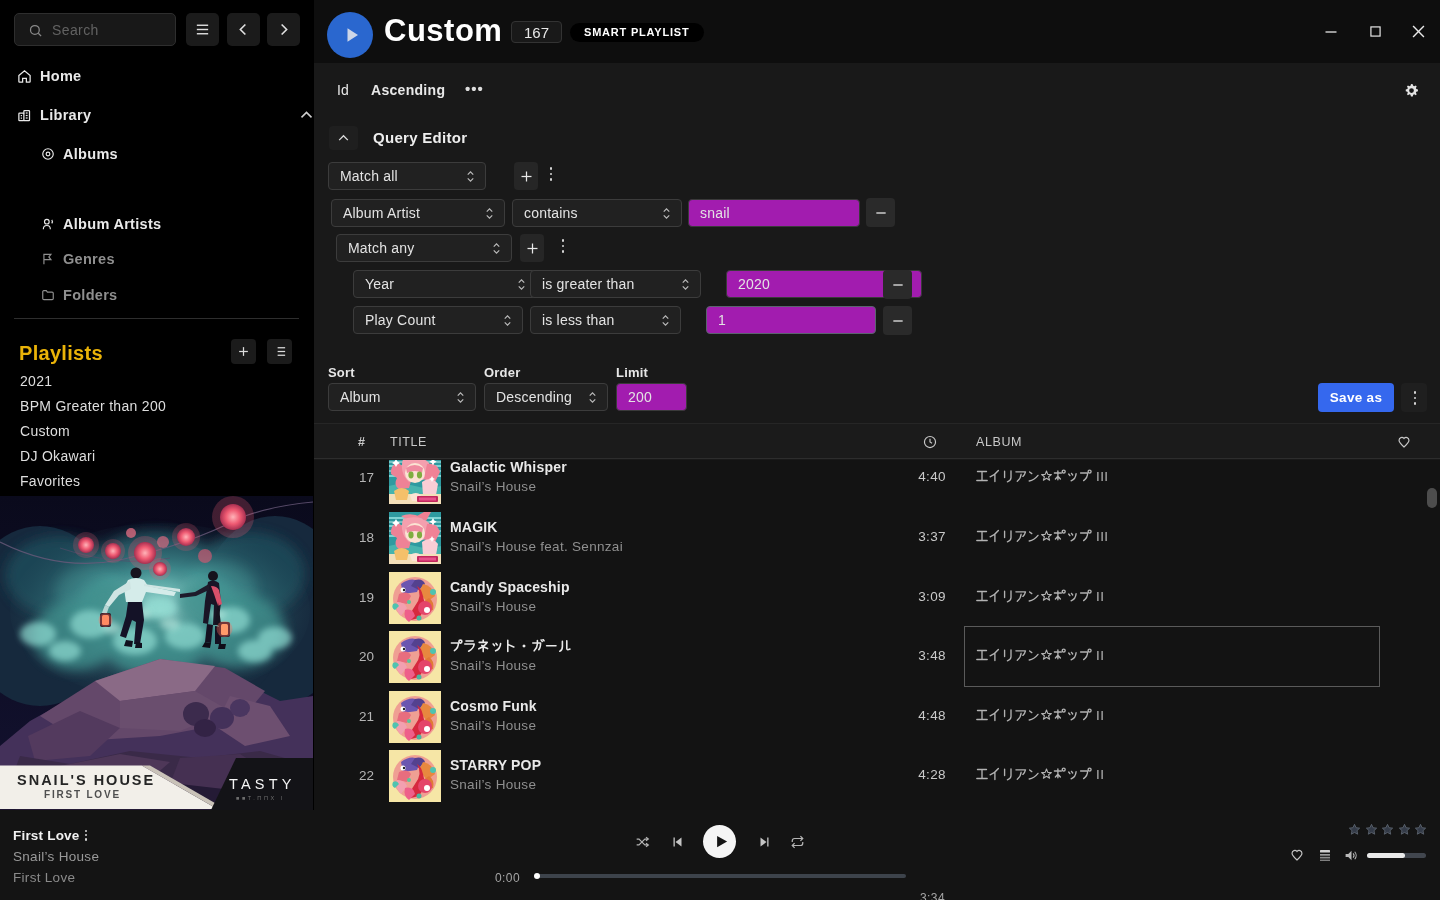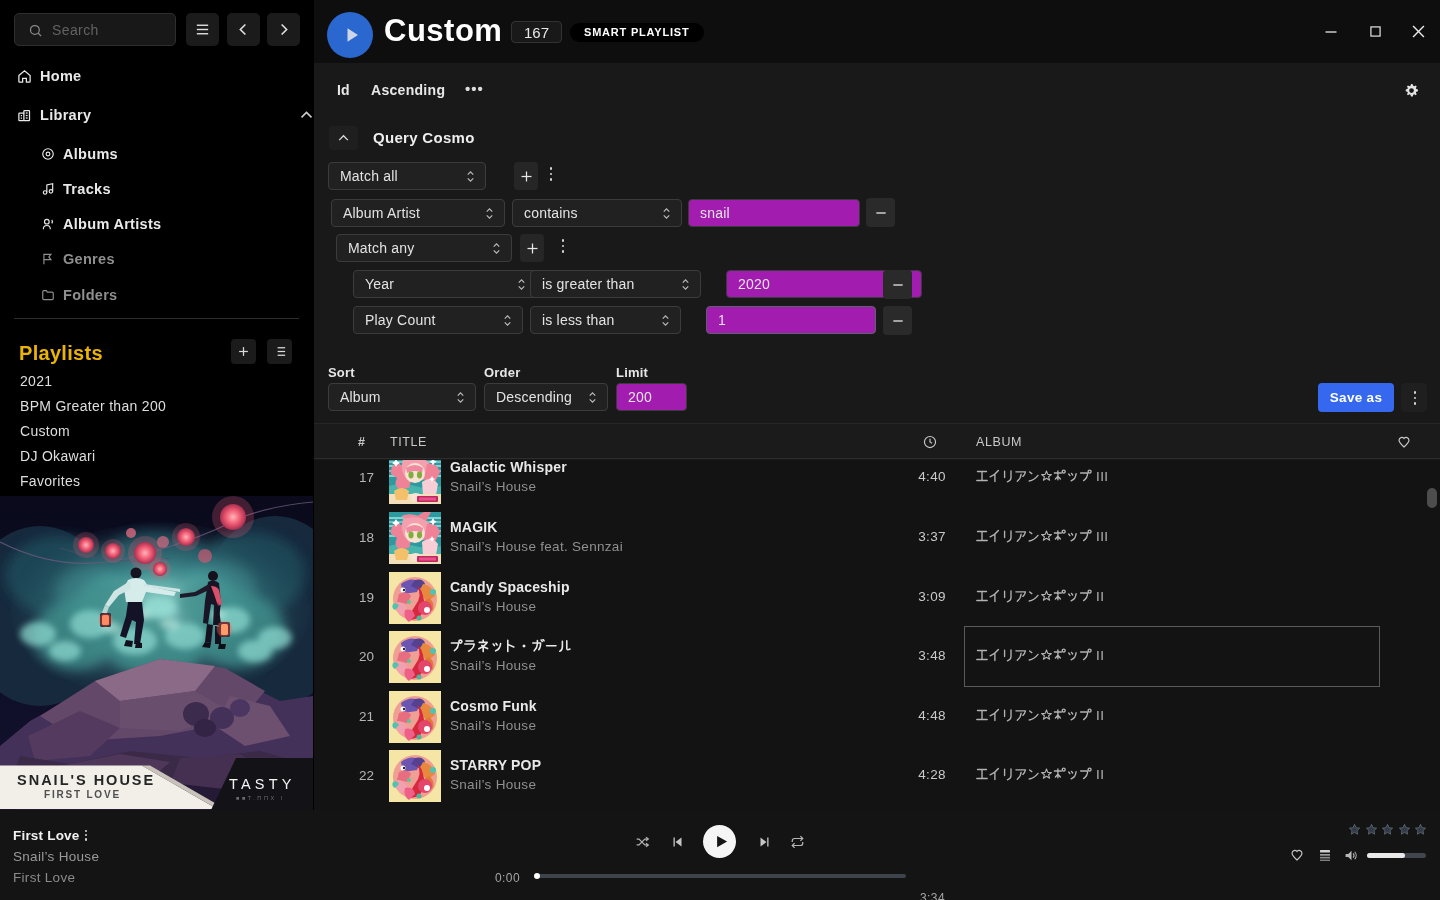--- a/index.html
+++ b/index.html
@@ -26,21 +26,21 @@
 
 
 #main { position:absolute; left:314px; top:0; width:1126px; height:810px; background:#191919; }
 #topstrip { position:absolute; left:0; top:0; width:1126px; height:63px; background:#0e0e0e; }
 #playbtn { position:absolute; left:13px; top:12px; width:46px; height:46px; border-radius:50%; background:#2a67cf; display:flex; align-items:center; justify-content:center; }
 #title { position:absolute; left:70px; top:13px; font-size:31px; font-weight:bold; color:#fff; letter-spacing:.5px; }
 #count { position:absolute; left:197px; top:21px; height:22px; padding:0 12px; background:#191919; border:1px solid #333; border-radius:4px; font-size:15px; color:#e8e8e8; line-height:21px; }
 #smart { position:absolute; left:256px; top:23px; height:19px; background:#000; border-radius:10px; padding:0 14px; font-size:11px; font-weight:bold; color:#fff; letter-spacing:.8px; line-height:19px; }
 .winbtn { position:absolute; top:0; width:44px; height:63px; display:flex; align-items:center; justify-content:center; }
 #sortrow { position:absolute; left:0; top:63px; width:1126px; height:47px; }
-#sortrow .id { position:absolute; left:23px; top:19px; font-size:14px; font-weight:bold; color:#e8e8e8; }
+#sortrow .id { position:absolute; left:23px; top:19px; font-size:14px; font-weight:normal; color:#e8e8e8; }
 #sortrow .asc { position:absolute; left:57px; top:19px; font-size:14px; font-weight:bold; color:#e8e8e8; letter-spacing:.3px; }
 #sortrow .dots { position:absolute; left:151px; top:17px; font-size:15px; font-weight:bold; color:#ddd; letter-spacing:1px; }
 
 
 .qbtn { position:absolute; width:29px; height:24px; background:#1f1f1f; border-radius:4px; display:flex; align-items:center; justify-content:center; }
 .qlabel { position:absolute; font-size:15px; font-weight:bold; color:#eee; letter-spacing:.3px; }
 .sel { position:absolute; height:28px; background:#212121; border:1px solid #3c3c3c; border-radius:4px; color:#e3e3e3; font-size:14px; letter-spacing:.2px; }
 .sel .txt { position:absolute; left:11px; top:5px; }
 .sel svg.uf { position:absolute; right:9px; top:7px; }
 .inp { position:absolute; height:28px; background:#a21caf; border:1px solid #3a3a3a; border-radius:4px; color:#e3e3e3; font-size:14px; letter-spacing:.2px; }
@@ -124,21 +124,21 @@
       <svg style="position:absolute;left:1090px;top:20px" width="15" height="15" viewBox="0 0 24 24" fill="#e4e4e4">
           <path d="M12 8.2 a3.8 3.8 0 1 0 0 7.6 a3.8 3.8 0 1 0 0 -7.6 Z M12 1.5 l2 0.4 l0.7 2.6 l1.7 0.7 l2.4-1.3 l1.5 1.5 l-1.3 2.4 l0.7 1.7 l2.6 0.7 l0 2.9 l-2.6 0.7 l-0.7 1.7 l1.3 2.4 l-1.5 1.5 l-2.4-1.3 l-1.7 0.7 l-0.7 2.6 l-2.9 0 l-0.7-2.6 l-1.7-0.7 l-2.4 1.3 l-1.5-1.5 l1.3-2.4 l-0.7-1.7 l-2.6-0.7 l0-2.9 l2.6-0.7 l0.7-1.7 l-1.3-2.4 l1.5-1.5 l2.4 1.3 l1.7-0.7 l0.7-2.6 Z" fill-rule="evenodd"></path>
         </svg>
     </div>
 
     <div class="qbtn" style="left:15px;top:126px">
         <svg width="13" height="13" viewBox="0 0 24 24" fill="none" stroke="#ddd" stroke-width="2.4">
           <polyline points="4,15 12,7 20,15"></polyline>
         </svg>
       </div>
-    <div class="qlabel" style="left:59px;top:129px">Query Cosmo</div>
+    <div class="qlabel" style="left:59px;top:129px">Query Editor</div>
 
     <div class="sel" style="left:14px;top:162px;width:158px">
         <span class="txt">Match all</span>
         <svg class="uf" width="11" height="13" viewBox="0 0 24 28" fill="none" stroke="#bbb" stroke-width="2.6">
           <polyline points="6,10 12,4 18,10"></polyline>
           <polyline points="6,18 12,24 18,18"></polyline>
         </svg>
       </div>
     <div class="plusbtn" style="left:200px;top:162px">
         <svg width="15" height="15" viewBox="0 0 24 24" fill="none" stroke="#e8e8e8" stroke-width="2">
@@ -571,28 +571,20 @@
           <polyline points="4,15 12,7 20,15"></polyline>
         </svg>
     </div>
     <div class="navitem sub" style="top:142px">
       <svg width="17" height="17" viewBox="0 0 24 24" fill="none" stroke="#e9e9e9" stroke-width="2">
           <circle cx="12" cy="12" r="9"></circle>
           <circle cx="12" cy="12" r="3.2"></circle>
         </svg>
       <span class="lbl">Albums</span>
     </div>
-    <div class="navitem sub" style="top:177px">
-      <svg width="17" height="17" viewBox="0 0 24 24" fill="none" stroke="#e9e9e9" stroke-width="2">
-          <circle cx="7" cy="18" r="3"></circle>
-          <circle cx="17" cy="16" r="3"></circle>
-          <path d="M10 18 V5 l10 -2 v13"></path>
-        </svg>
-      <span class="lbl">Tracks</span>
-    </div>
     <div class="navitem sub" style="top:212px">
       <svg width="17" height="17" viewBox="0 0 24 24" fill="none" stroke="#e9e9e9" stroke-width="2">
           <circle cx="10" cy="8" r="4"></circle>
           <path d="M4 21 c0-4 2.5-6.5 6-6.5 s6 2.5 6 6.5"></path>
           <path d="M18.5 5 c1.2 1.8 1.2 4.2 0 6"></path>
           <path d="M21.5 3 c2.2 3 2.2 7 0 10" opacity="0"></path>
         </svg>
       <span class="lbl">Album Artists</span>
     </div>
     <div class="navitem sub dim" style="top:247px">

